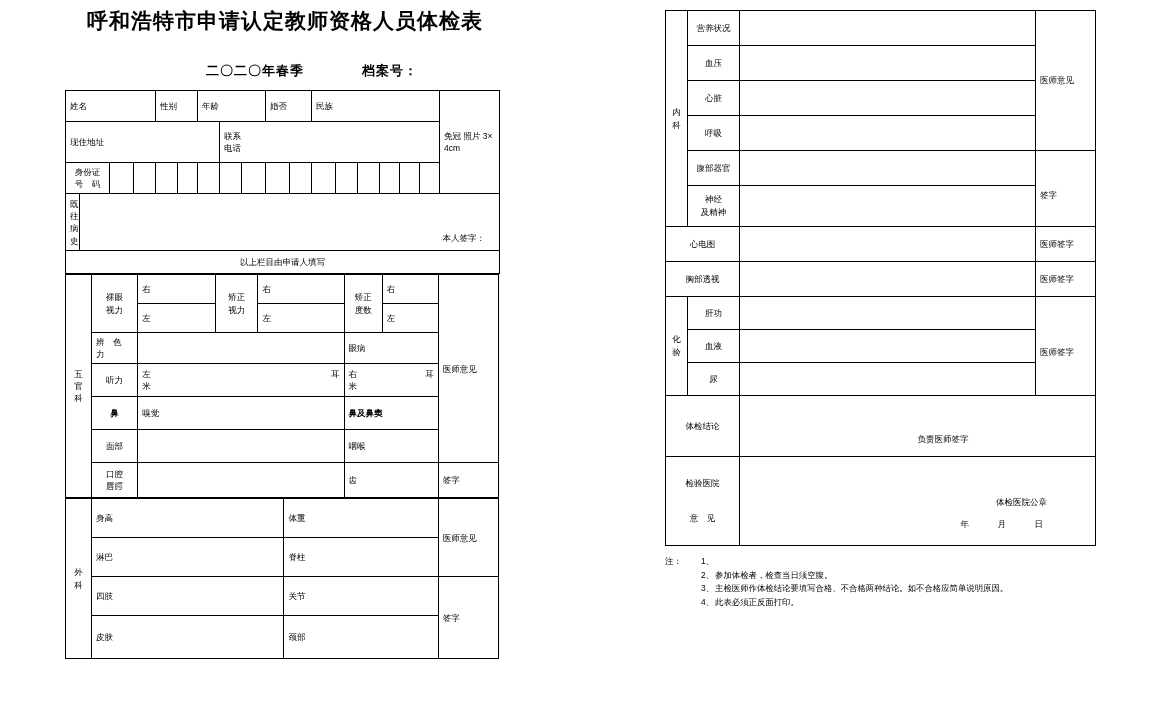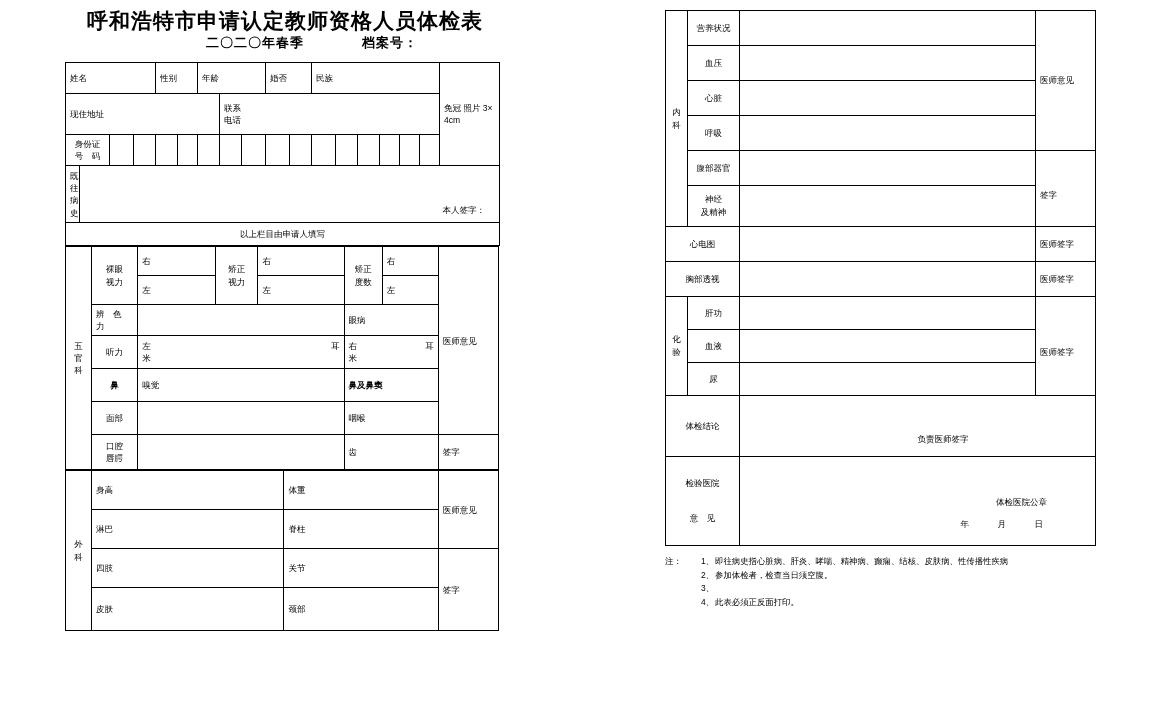--- a/index.html
+++ b/index.html
@@ -32,21 +32,21 @@
     font-weight: bold;
     text-align: center;
     letter-spacing: 1px;
     line-height: 1.2;
     padding-left: 6px;
   }
   .subtitle-row {
     display: flex;
     justify-content: center;
     align-items: baseline;
-    margin-top: 1px;
+    margin-top: 29px;
     margin-bottom: 10px;
     padding-left: 60px;
     font-size: 13px;
     font-weight: bold;
   }
   .subtitle-term { letter-spacing: 1px; }
   .subtitle-file { margin-left: 58px; letter-spacing: 1px; }
 
   table.frm {
     border-collapse: collapse;
@@ -499,32 +499,32 @@
           </div>
         </td>
       </tr>
     </tbody>
       </table>
 
     <div class="notes">
       <div class="note-line">
         <span class="note-head">注：</span>
         <span class="note-num">1、</span>
-        <span class="note-body">即往病史指心脏病、肝炎、哮喘、精神病、癫痫、结核、皮肤病、性传播性疾病</span>
       </div>
 
       <div class="note-line">
         <span class="note-head"></span>
         <span class="note-num">2、</span>
         <span class="note-body">参加体检者，检查当日须空腹。</span>
       </div>
 
       <div class="note-line">
         <span class="note-head"></span>
         <span class="note-num">3、</span>
+        <span class="note-body">主检医师作体检结论要填写合格、不合格两种结论。如不合格应简单说明原因。</span>
       </div>
 
       <div class="note-line">
         <span class="note-head"></span>
         <span class="note-num">4、</span>
         <span class="note-body">此表必须正反面打印。</span>
       </div>
     </div>
   </div>
 

